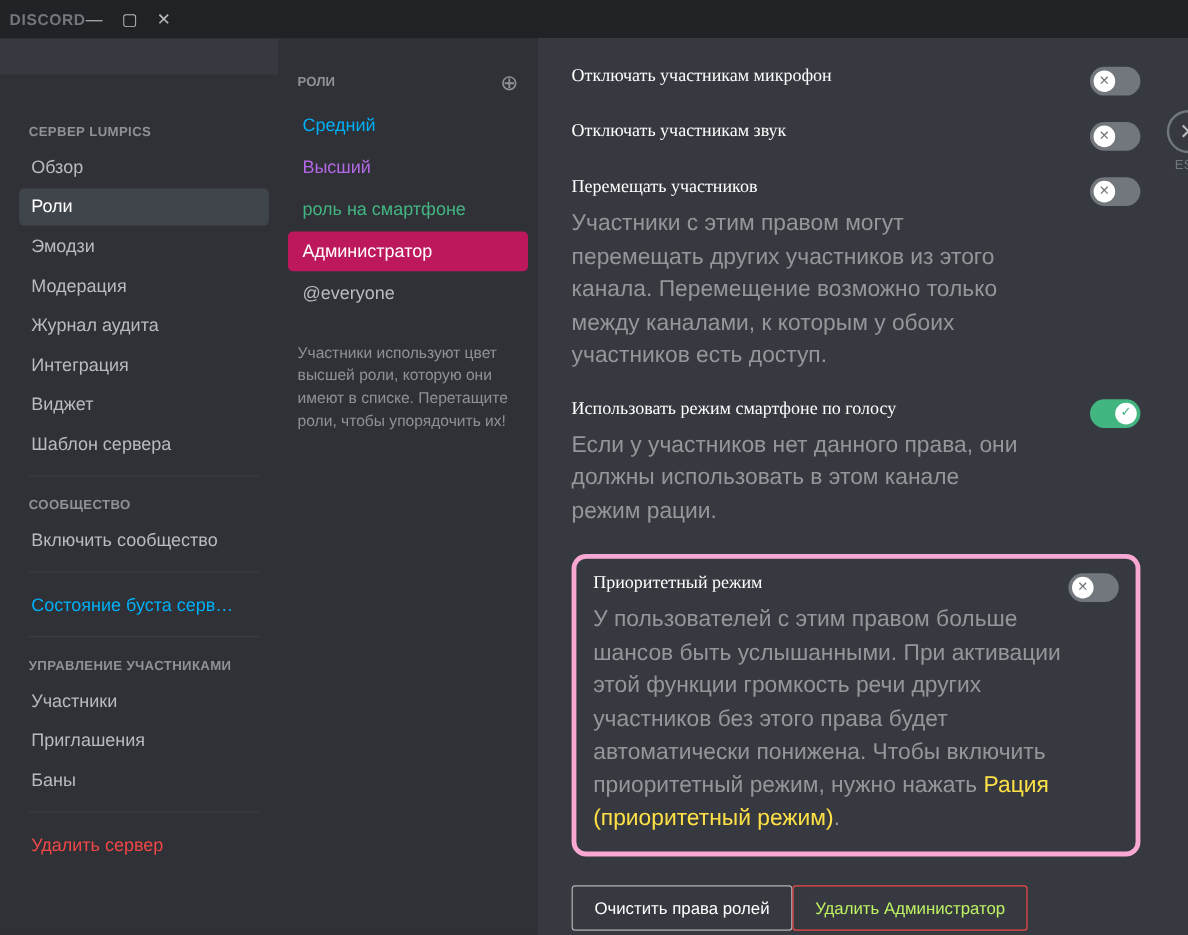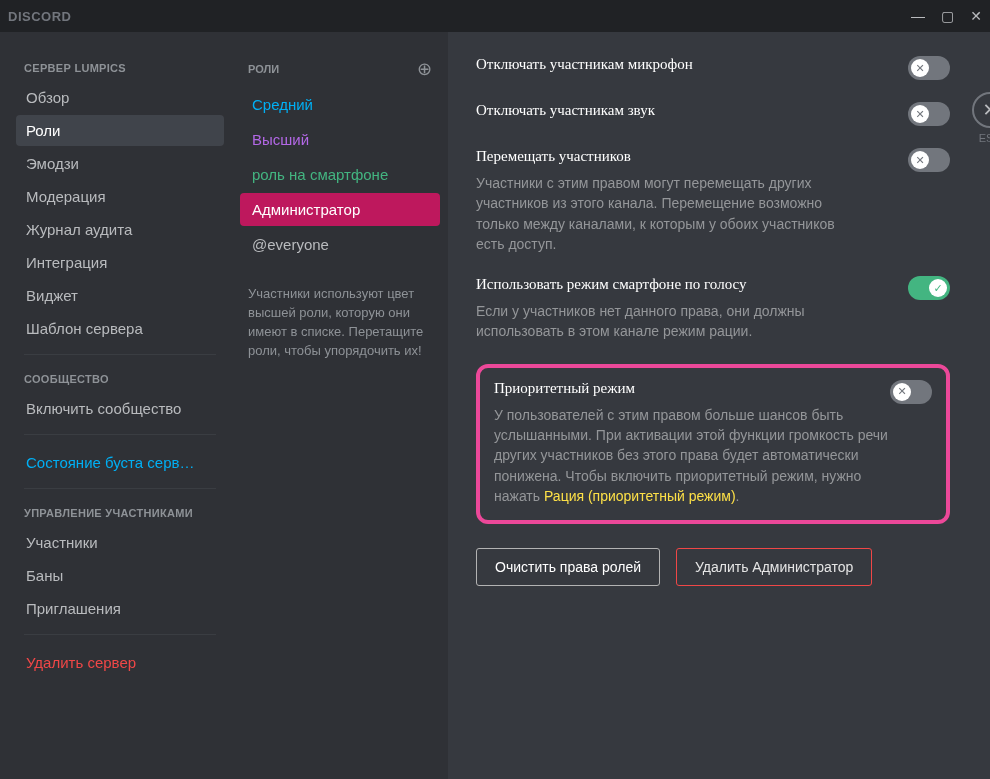--- a/index.html
+++ b/index.html
@@ -11,21 +11,21 @@
     height: 779px;
     overflow: hidden;
     position: relative;
   }
   .titlebar {
     height: 32px;
     background: #202225;
     display: flex;
     align-items: center;
     padding: 0 8px;
-    justify-content: space-between;
+    justify-content: flex-start;
   }
   .titlebar-logo {
     color: #72767d;
     font-weight: 800;
     font-size: 13px;
     letter-spacing: 0.5px;
   }
   .titlebar-controls {
     display: flex;
     gap: 16px;
@@ -33,22 +33,23 @@
   }
   .titlebar-controls span { cursor: pointer; font-size: 14px; }
   .app {
     display: flex;
     height: calc(100% - 32px);
     background: #36393f;
   }
   .sidebar-left {
     width: 232px;
     background: #2f3136;
-    padding: 24px 8px 24px 16px;
+    padding: 36px 8px 24px 16px;
     overflow-y: auto;
+    margin-top: 30px;
   }
   .sidebar-header {
     color: #8e9297;
     font-size: 11px;
     font-weight: 700;
     letter-spacing: 0.3px;
     text-transform: uppercase;
     padding: 6px 8px;
     margin-bottom: 2px;
   }
@@ -132,21 +133,21 @@
     margin-bottom: 22px;
   }
   .perm-title {
     color: #fff;
     font-size: 15px;
     font-weight: 500;
     font-family: Liberation Serif, serif;
   }
   .perm-desc {
     color: #949699;
-    font-size: 14px;
+    font-size: 19px;
     line-height: 1.45;
     margin-top: 8px;
     max-width: 380px;
   }
   .perm-desc .link-text { color: #fde047; }
   .toggle {
     width: 42px;
     height: 24px;
     border-radius: 12px;
     background: #72767d;
@@ -168,46 +169,45 @@
     justify-content: center;
   }
   .toggle.on .toggle-knob { left: 21px; }
   .knob-icon {
     font-size: 11px;
     line-height: 1;
   }
   .toggle:not(.on) .knob-icon { color: #72767d; }
   .toggle.on .knob-icon { color: #43b581; }
   .highlight-box {
-    border: 4px solid #ec4899;
+    border: 4px solid #f9a8d4;
     border-radius: 12px;
     padding: 12px 14px 14px;
     margin: 4px 0 20px;
   }
   .highlight-box .perm-row { margin-bottom: 0; }
   .highlight-box .perm-desc { max-width: none; }
   .button-row {
     display: flex;
-    gap: 16px;
     margin-top: 24px;
   }
   .btn {
     padding: 10px 18px;
     border-radius: 3px;
     font-size: 14px;
     cursor: pointer;
     background: transparent;
   }
   .btn-outline-white {
     border: 1px solid #b3b3b3;
     color: #fff;
   }
   .btn-outline-danger {
     border: 1px solid #f04747;
-    color: #e5e5e5;
+    color: #bef264;
   }
   .esc-button {
     position: absolute;
     right: -18px;
     top: 60px;
     text-align: center;
     color: #b9bbbe;
   }
   .esc-circle {
     width: 36px;
@@ -248,22 +248,22 @@
     <div class="sidebar-item">Виджет</div>
     <div class="sidebar-item">Шаблон сервера</div>
     <div class="sidebar-divider"></div>
     <div class="sidebar-header">СООБЩЕСТВО</div>
     <div class="sidebar-item">Включить сообщество</div>
     <div class="sidebar-divider"></div>
     <div class="sidebar-item link">Состояние буста серв…</div>
     <div class="sidebar-divider"></div>
     <div class="sidebar-header">УПРАВЛЕНИЕ УЧАСТНИКАМИ</div>
     <div class="sidebar-item">Участники</div>
+    <div class="sidebar-item">Приглашения</div>
     <div class="sidebar-item">Баны</div>
-    <div class="sidebar-item">Приглашения</div>
     <div class="sidebar-divider"></div>
     <div class="sidebar-item danger">Удалить сервер</div>
   </div>
 
   <div class="roles-column">
     <div class="roles-header">
       <span class="roles-header-label">РОЛИ</span>
       <span class="roles-add">⊕</span>
     </div>
     <div class="role-item" style="color:#00aff4">Средний</div>

